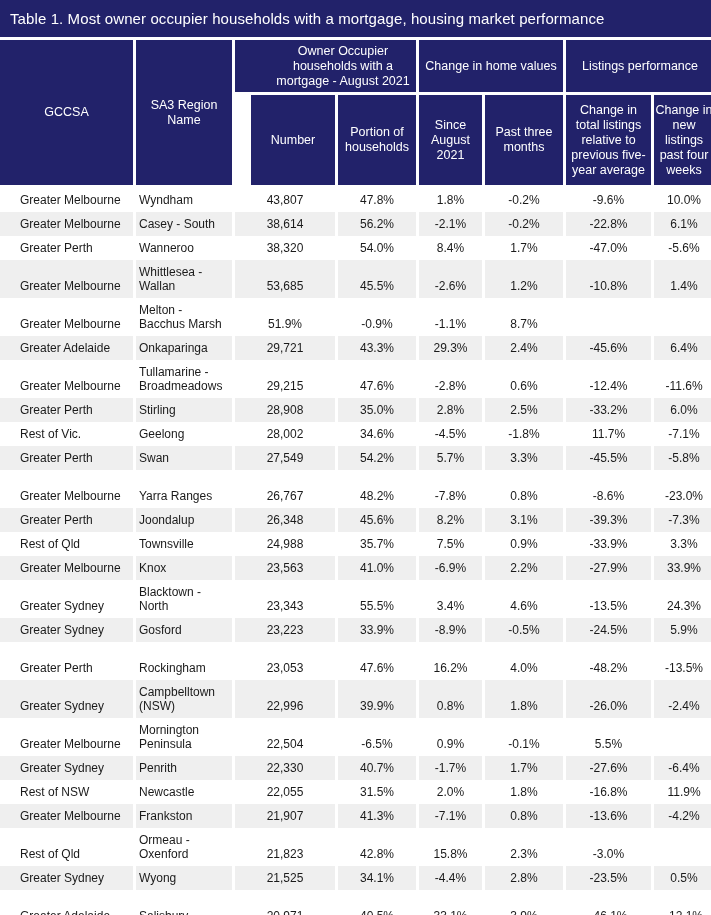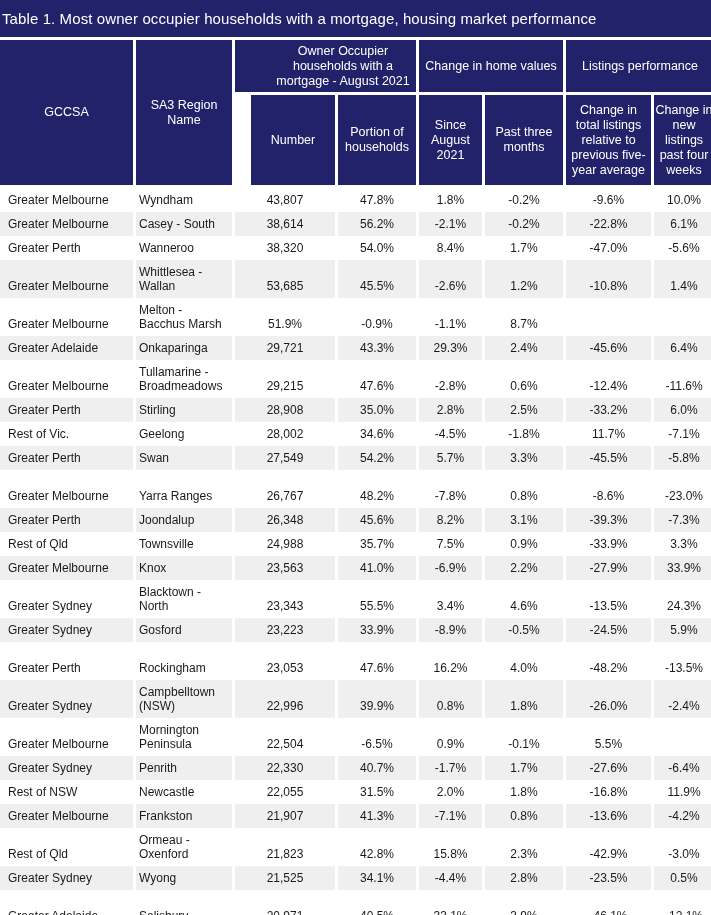--- a/index.html
+++ b/index.html
@@ -18,21 +18,21 @@
   }
   .table-wrap{width:711px;}
 
   
   .title-bar{
     background:var(--header-bg);
     color:var(--header-text);
     height:37px;
     display:flex;
     align-items:center;
-    padding-left:2px;
+    padding-left:10px;
     font-size:15px;
     letter-spacing:.1px;
   }
 
   
   .header-grid{
     margin-top:3px;
     display:grid;
     grid-template-columns:133px 96px 100px 78px 63px 78px 85px 60px;
     grid-template-rows:52px 90px;
@@ -75,21 +75,21 @@
     display:flex;
     align-items:flex-end;
     justify-content:center;
     text-align:center;
     font-size:12px;
     line-height:14px;
     padding:5px 1px 5px;
     min-height:24px;
     white-space:normal;
   }
-  .row .cell.gccsa{justify-content:flex-start;text-align:left;padding-left:8px;}
+  .row .cell.gccsa{justify-content:flex-start;text-align:left;padding-left:20px;}
   .row .cell.sa3{justify-content:flex-start;text-align:left;padding-left:3px;padding-right:2px;}
   .row.stripe .cell{background:var(--stripe);}
   .row.gap-before{margin-top:14px;}
 </style>
 </head>
 <body>
 
 <div class="table-wrap">
 
   <div class="title-bar">Table 1. Most owner occupier households with a mortgage, housing market performance</div>
@@ -326,21 +326,20 @@
     <div class="cell totlist">-13.6%</div>
     <div class="cell newlist">-4.2%</div>
   </div>
       <div class="row">
     <div class="cell gccsa">Rest of Qld</div>
     <div class="cell sa3">Ormeau - Oxenford</div>
     <div class="cell num">21,823</div>
     <div class="cell portion">42.8%</div>
     <div class="cell since">15.8%</div>
     <div class="cell past3">2.3%</div>
-    <div class="cell totlist">-42.9%</div>
     <div class="cell newlist">-3.0%</div>
   </div>
       <div class="row stripe">
     <div class="cell gccsa">Greater Sydney</div>
     <div class="cell sa3">Wyong</div>
     <div class="cell num">21,525</div>
     <div class="cell portion">34.1%</div>
     <div class="cell since">-4.4%</div>
     <div class="cell past3">2.8%</div>
     <div class="cell totlist">-23.5%</div>

